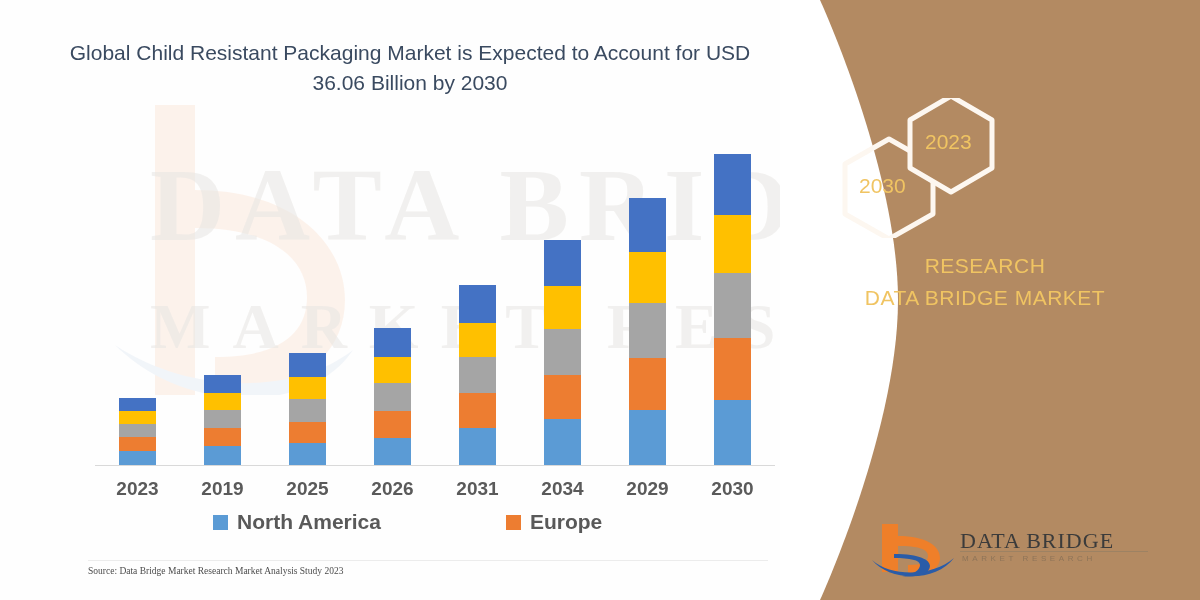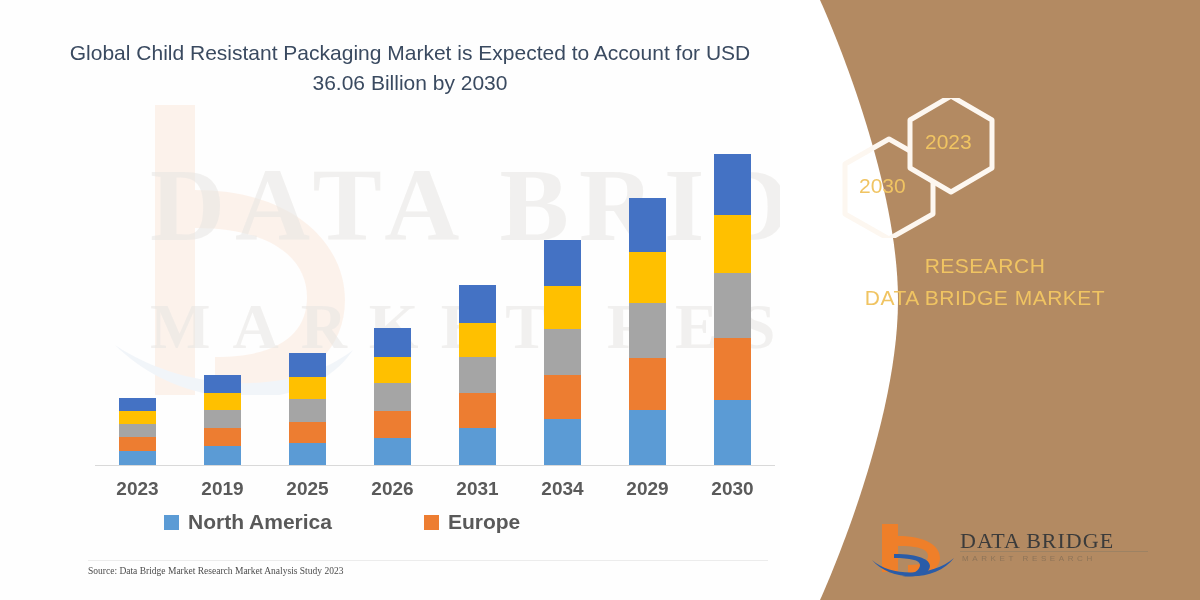--- a/index.html
+++ b/index.html
@@ -40,22 +40,22 @@
   .seg{width:100%;}
 
   
   .xlabels{position:absolute;left:95px;top:478px;width:680px;display:flex;}
   .xlabel{flex:1 1 0;text-align:center;font-size:19px;font-weight:bold;color:#5a5a5a;
           font-family:"Liberation Sans",sans-serif;}
 
   
   .legend{position:absolute;left:95px;top:510px;width:680px;display:flex;align-items:center;}
   .legend-item{display:flex;align-items:center;}
-  .legend-item.na{margin-left:69px;}
-  .legend-item.eu{margin-left:68px;padding-left:24px;}
+  .legend-item.na{margin-left:118px;}
+  .legend-item.eu{margin-left:101px;padding-left:24px;}
   .legend-swatch{width:15px;height:15px;margin-right:9px;display:inline-block;}
   .legend-label{font-size:21px;font-weight:bold;color:#595959;font-family:"Liberation Sans",sans-serif;}
 
   
   .footer-rule{position:absolute;left:88px;top:560px;width:680px;height:1px;background:#ececec;}
   .footer{position:absolute;left:88px;top:566px;width:700px;display:flex;font-size:9.5px;color:#4c4c4c;
           font-family:"Liberation Serif",serif;}
   .footer .dmca{width:370px;}
   .footer .src{width:330px;}
 

